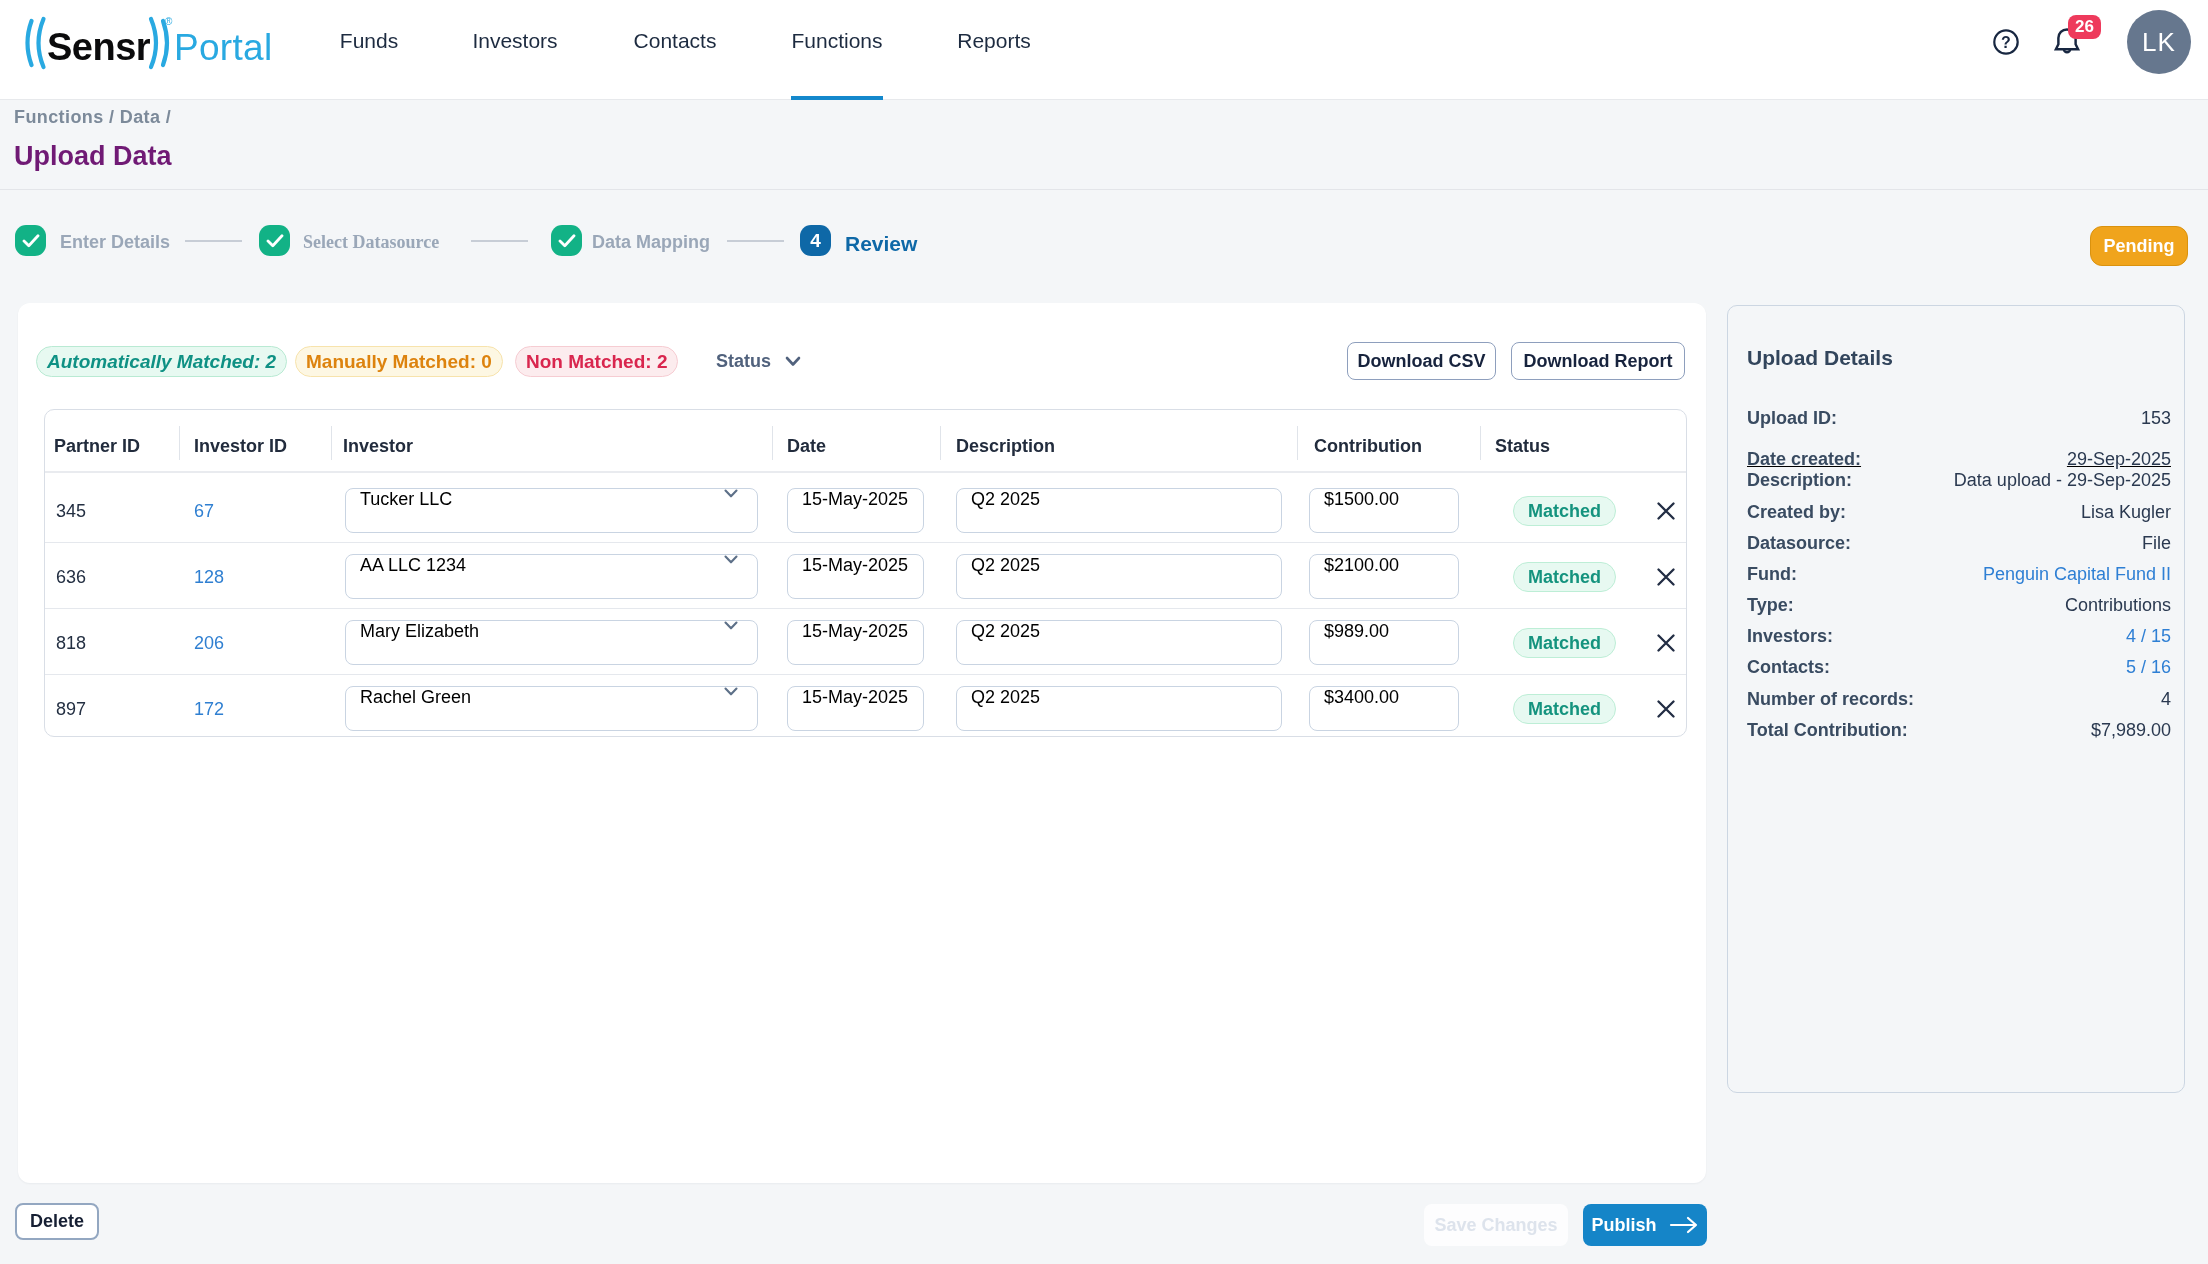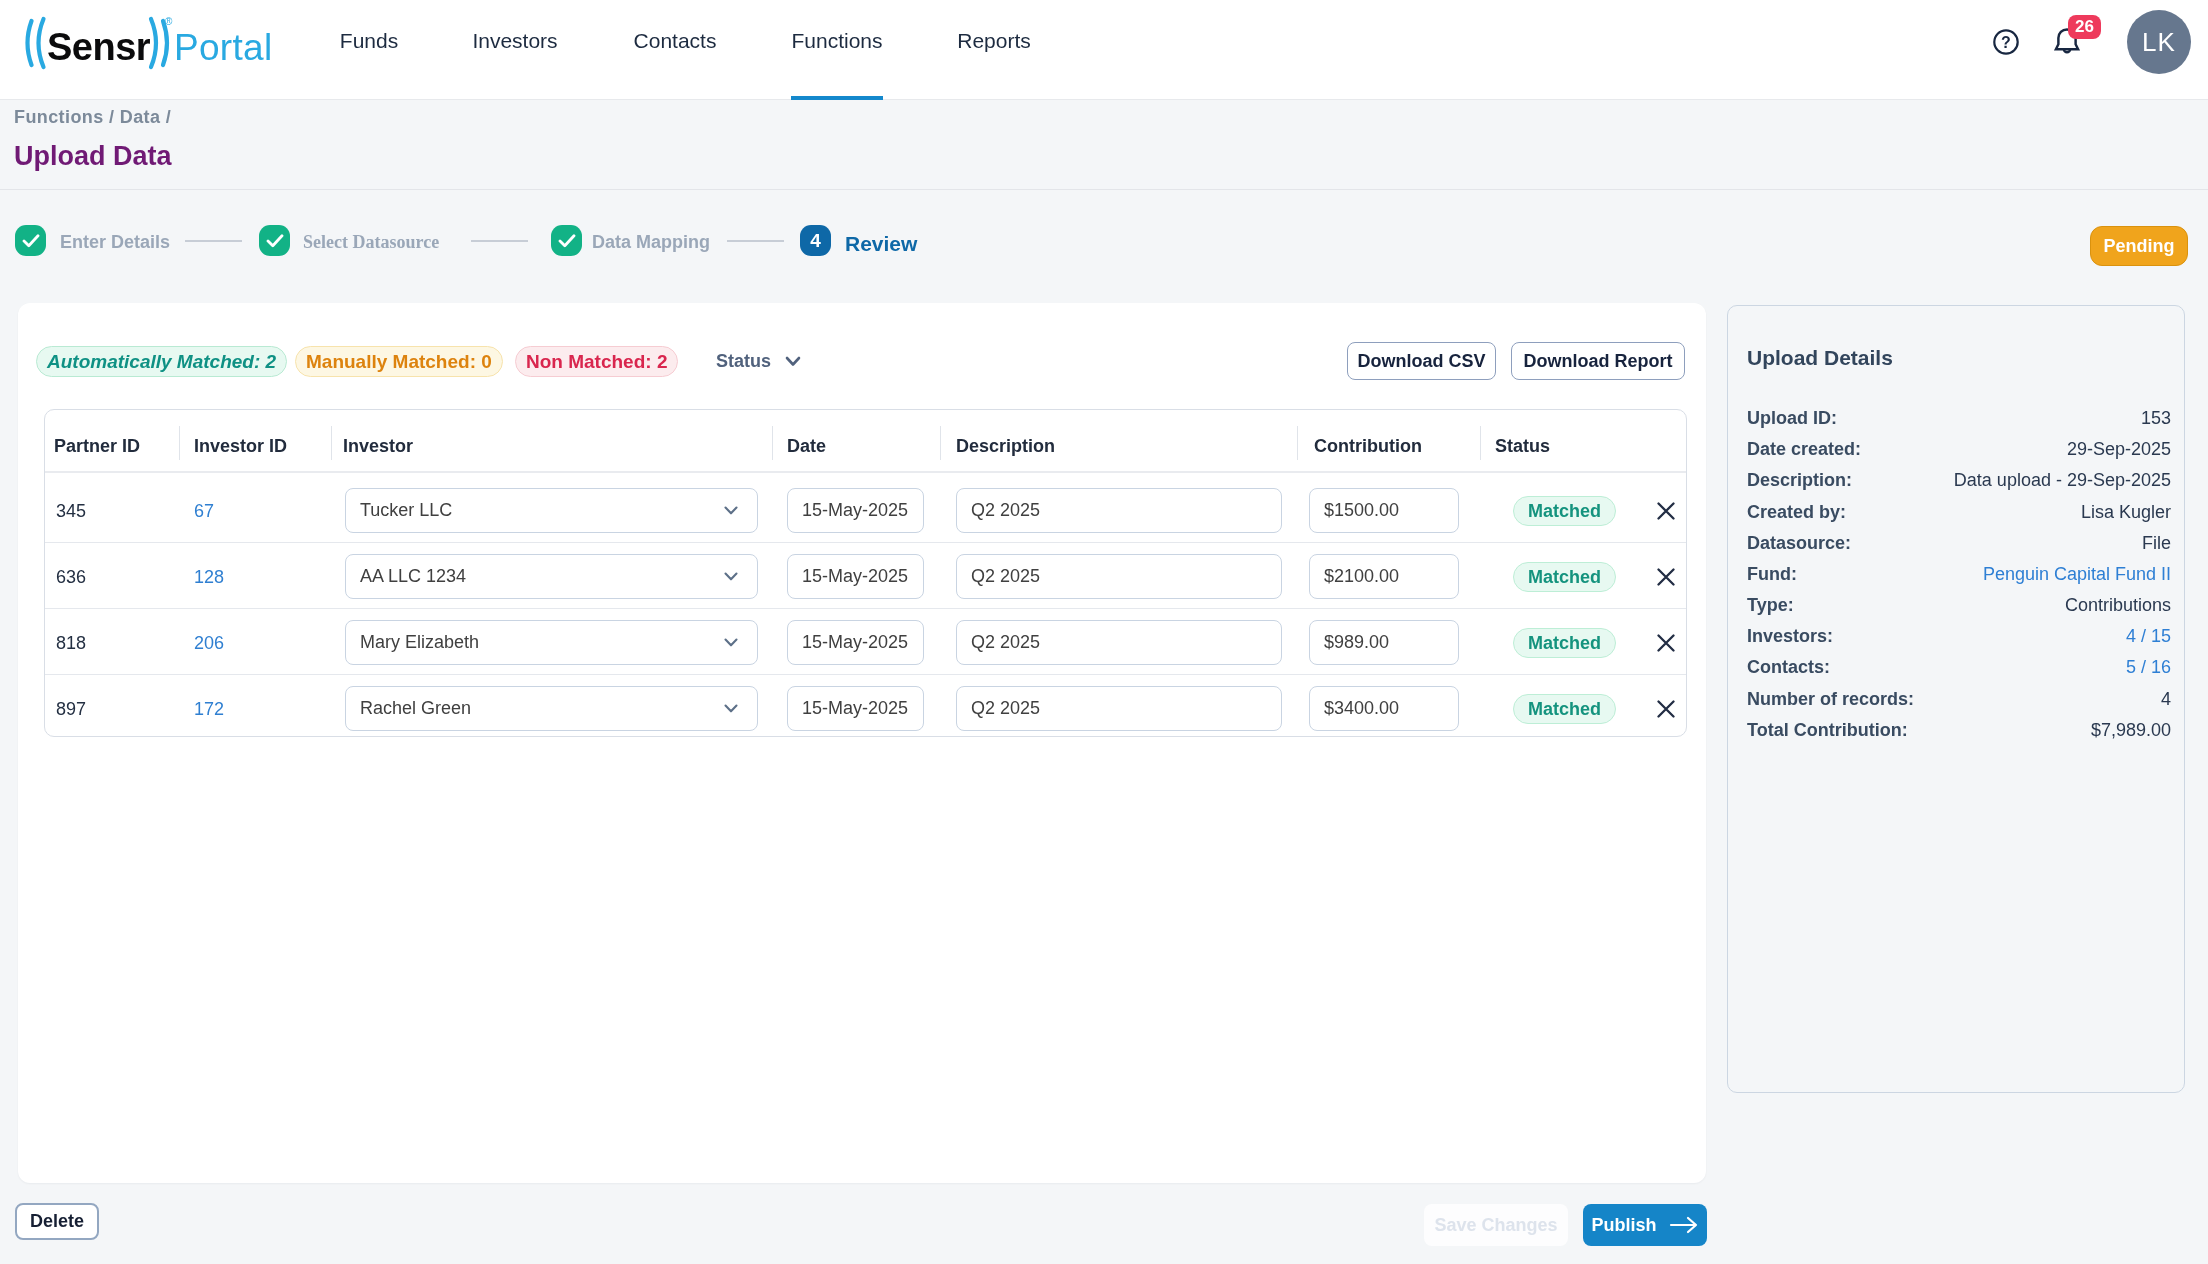--- a/index.html
+++ b/index.html
@@ -38,21 +38,21 @@
 #dlrep { left:1493px; width:174px; }
 
 
 #table { position:absolute; left:26px; top:106px; width:1643px; height:328px; border:1px solid #d9dee6; border-radius:10px; background:#fff; }
 .th { position:absolute; top:6px; height:60px; display:flex; align-items:center; font-size:18px; font-weight:bold; color:#222c3d; white-space:nowrap; }
 .colsep { position:absolute; top:16px; height:34px; width:1px; background:#e0e4ea; }
 #thead-border { position:absolute; left:0; top:61px; width:100%; height:2px; background:#e9ebef; }
 .rowsep { position:absolute; left:0; width:100%; height:1px; background:#e5e8ed; }
 .cell { position:absolute; font-size:18px; color:#232f42; display:flex; align-items:center; }
 .link { color:#2f7fd1; }
-.input { position:absolute; height:45px; border:1px solid #c9d4e2; border-radius:8px; background:#fff; font-size:18px; color:#404040; display:flex; align-items:center; padding:0 14px; white-space:nowrap; }
+.input { position:absolute; height:45px; border:1px solid #c9d4e2; border-radius:8px; background:#fff; font-size:18px; color:#000000; display:flex; padding:0 14px; white-space:nowrap; }
 .select { justify-content:space-between; padding-right:19px !important; }
 .mpill { position:absolute; width:103px; height:30px; border-radius:15px; background:#e7f9f1; border:1px solid #bdeed6; color:#14937e; font-weight:bold; font-size:18px; display:flex; align-items:center; justify-content:center; }
 #newrow { position:absolute; left:17px; top:450px; width:1654px; height:44px; border:1px solid #90a0bf; border-radius:8px; background:#fff; display:flex; align-items:center; justify-content:center; gap:13px; font-size:19px; font-weight:bold; color:#13203a; }
 
 
 #side { position:absolute; left:1727px; top:305px; width:458px; height:788px; border:1px solid #ccd6e2; border-radius:10px; }
 #side h2 { position:absolute; left:19px; top:40px; font-size:21px; font-weight:bold; color:#32455c; }
 .srow { position:absolute; left:19px; width:424px; height:30px; display:flex; justify-content:space-between; align-items:center; font-size:18px; white-space:nowrap; }
 .srow .k { font-weight:bold; color:#394b61; }
 .srow .v { color:#2a3950; }
@@ -223,21 +223,21 @@
   </div>
 
 </div>
 
 <div id="side">
   <h2>Upload Details</h2>
   <div class="srow" style="top:97px;">
       <span class="k">Upload ID:</span>
       <span class="v">153</span>
     </div>
-  <div class="srow" style="top:128px;">
+  <div class="srow" style="top:138px;text-decoration:underline;">
       <span class="k">Date created:</span>
       <span class="v">29-Sep-2025</span>
     </div>
   <div class="srow" style="top:159px;">
       <span class="k">Description:</span>
       <span class="v">Data upload - 29-Sep-2025</span>
     </div>
   <div class="srow" style="top:191px;">
       <span class="k">Created by:</span>
       <span class="v">Lisa Kugler</span>

